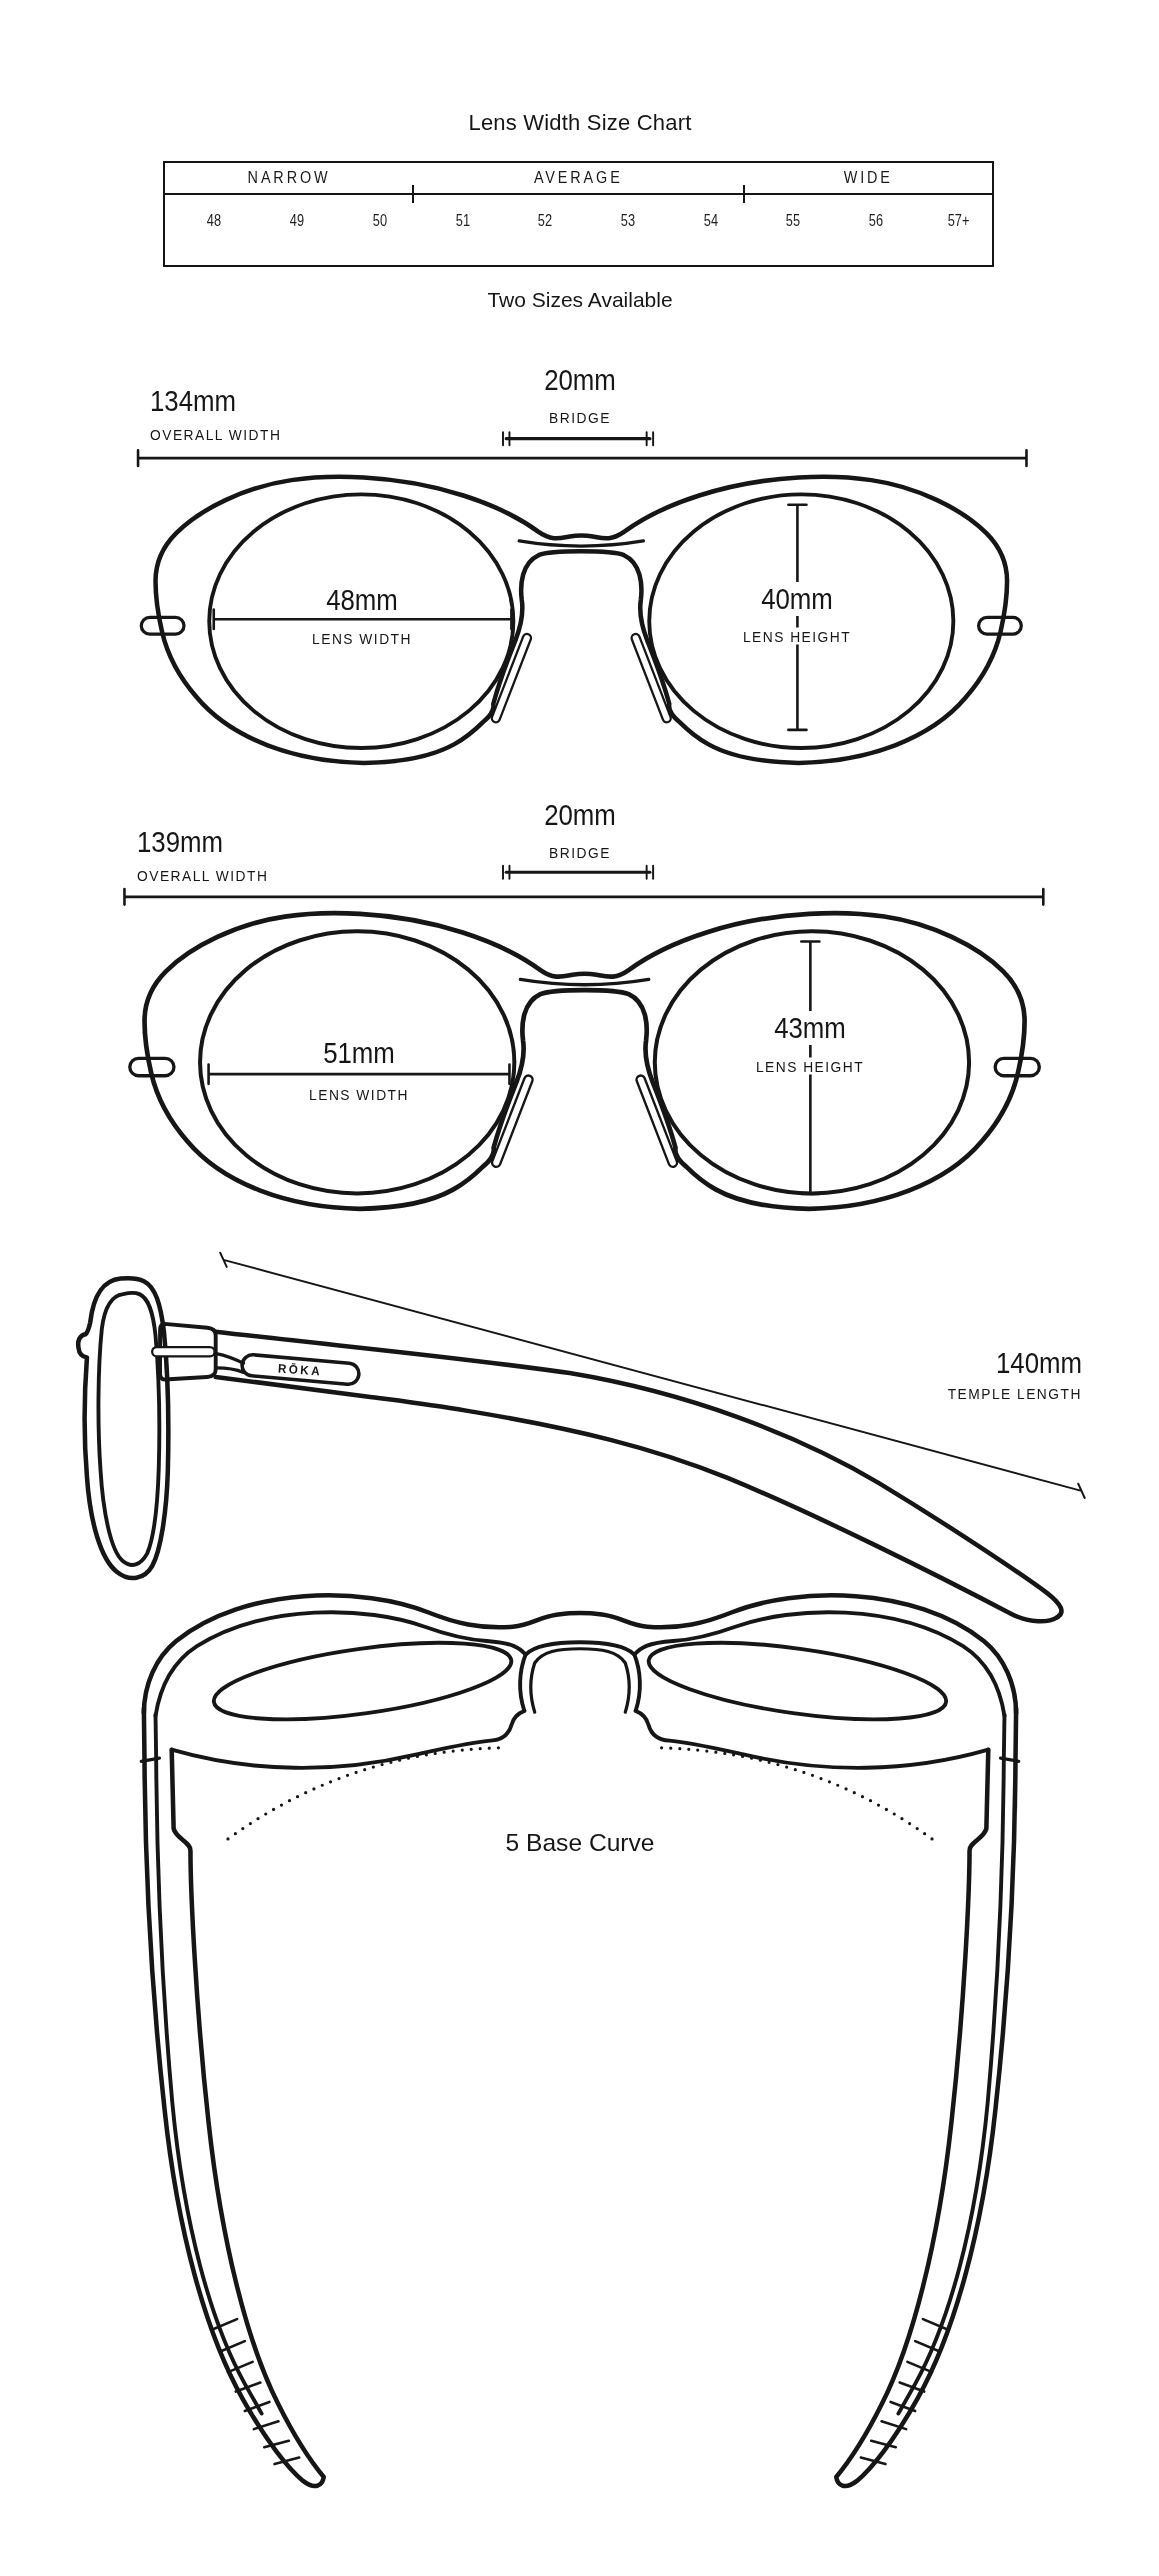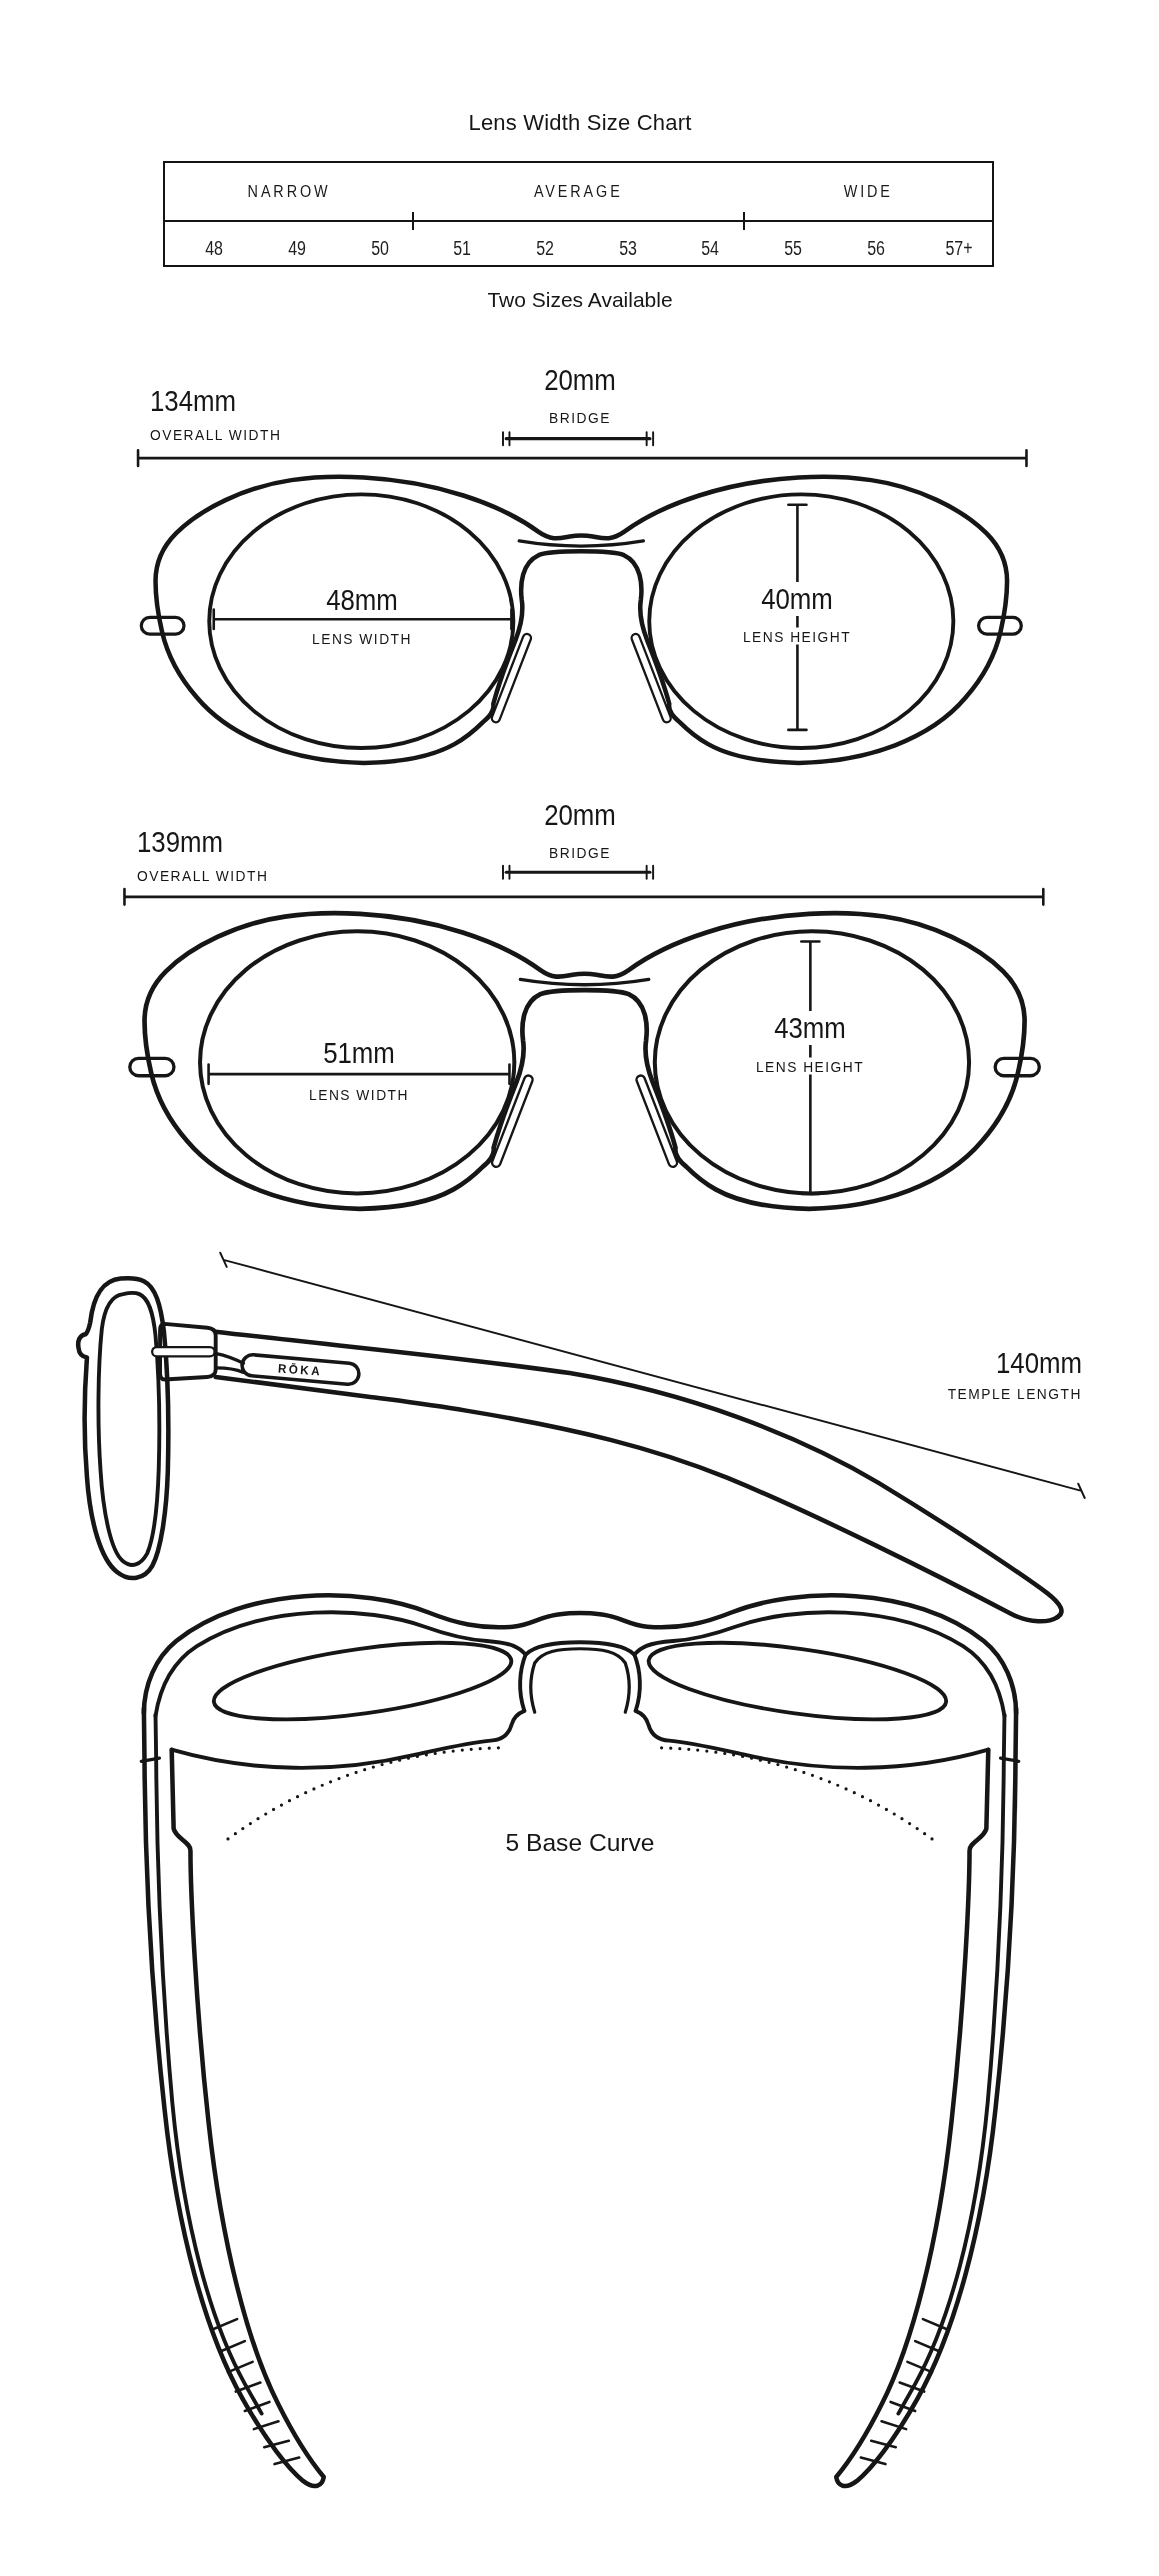--- a/index.html
+++ b/index.html
@@ -16,28 +16,28 @@
   .lbl{font-size:15px;font-weight:500;letter-spacing:1.6px;color:#161616;transform:translate(-50%,-50%) scaleX(.92);}
   .lbl-l{font-size:15px;font-weight:500;letter-spacing:1.6px;color:#161616;transform-origin:left center;transform:translateY(-50%) scaleX(.92);}
   .lbl-r{font-size:15px;font-weight:500;letter-spacing:1.6px;color:#161616;transform-origin:right center;transform:translateY(-50%) scaleX(.92);}
   .bgw{background:#fff;padding:0 7.8px;}
   .basecurve{font-size:24.6px;font-weight:500;color:#161616;}
   .brand{font-size:12.3px;font-weight:600;letter-spacing:2.6px;color:#161616;
          transform:translate(-50%,-50%) rotate(4deg) scaleX(.95);}
   
   #sizetable{position:absolute;left:163px;top:161px;width:831px;height:106px;
              border:2.6px solid #141414;box-sizing:border-box;}
-  #sizetable .hdr{position:relative;display:flex;height:59px;border-bottom:2.6px solid #141414;box-sizing:border-box;}
+  #sizetable .hdr{position:relative;display:flex;height:32px;border-bottom:2.6px solid #141414;box-sizing:border-box;}
   #sizetable .hdr .cat{flex:none;display:flex;align-items:center;justify-content:center;
              font-size:16px;font-weight:500;letter-spacing:3.2px;color:#1a1a1a;}
   #sizetable .hdr .cat>span{display:inline-block;transform:scaleX(.9);}
   #sizetable .tick{position:absolute;width:2.6px;height:18px;background:#141414;bottom:-10.4px;}
   #sizetable .nums{display:flex;height:52px;}
   #sizetable .nums .cell{flex:1;display:flex;align-items:center;justify-content:center;
-             font-size:20px;font-weight:400;color:#1f1f1f;padding-left:16px;}
+             font-size:16px;font-weight:400;color:#1f1f1f;padding-left:16px;}
   #sizetable .nums .cell>span{display:inline-block;transform:scaleX(.8);}
 </style>
 </head>
 <body>
 
 <div id="page">
 
   <svg id="art" viewBox="0 0 1792 3981" fill="none" stroke="#161616" stroke-linecap="round" stroke-linejoin="round">
     <defs>
       <g id="frontframe">

